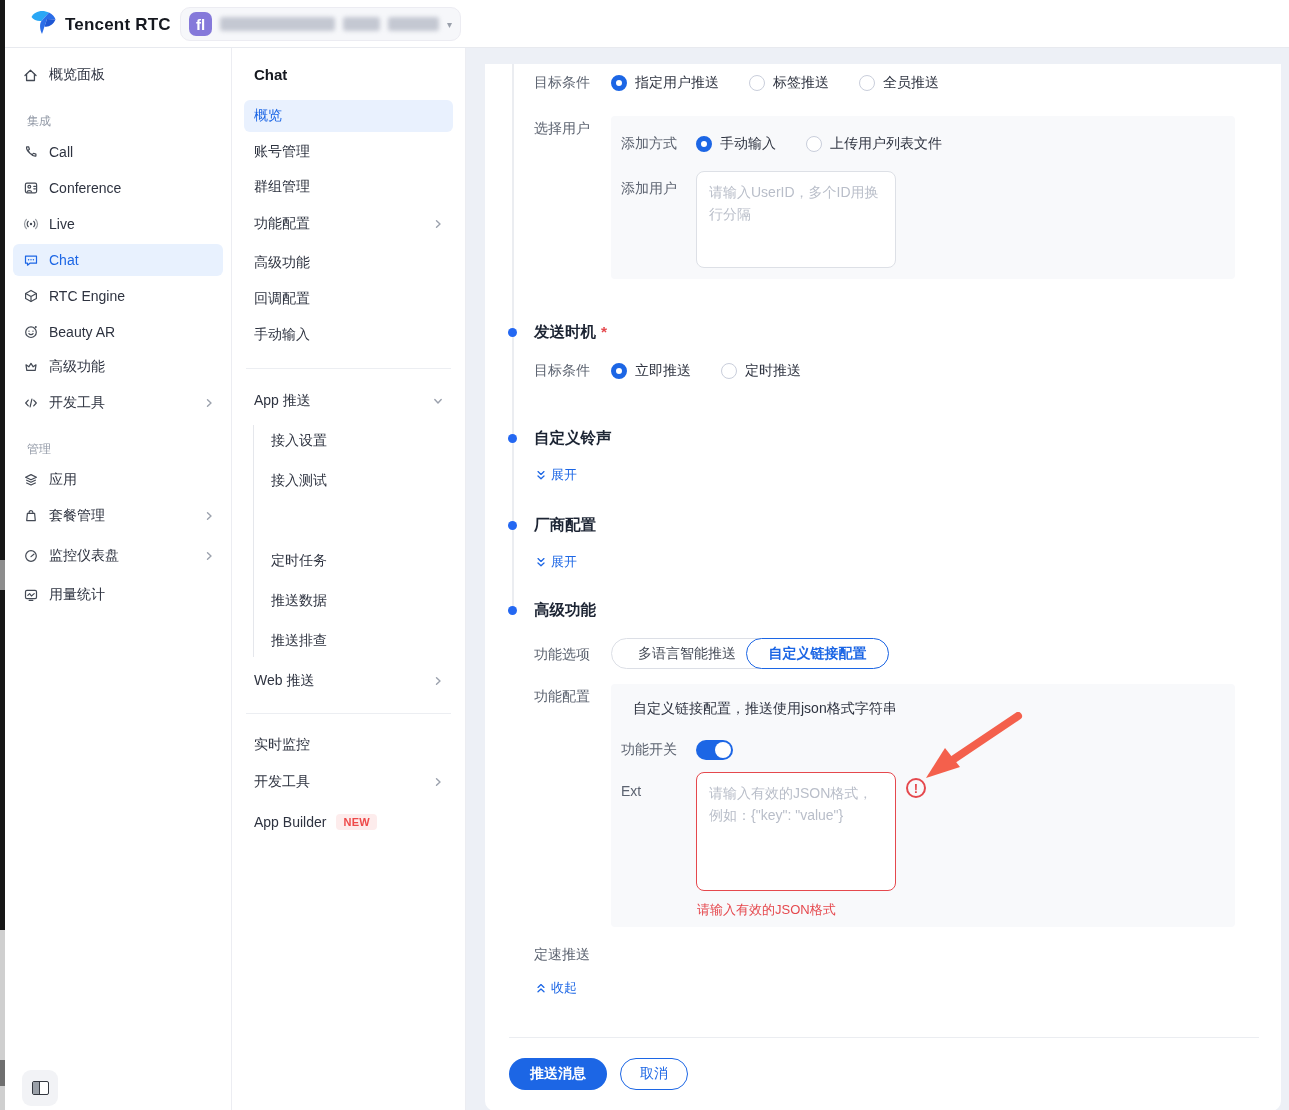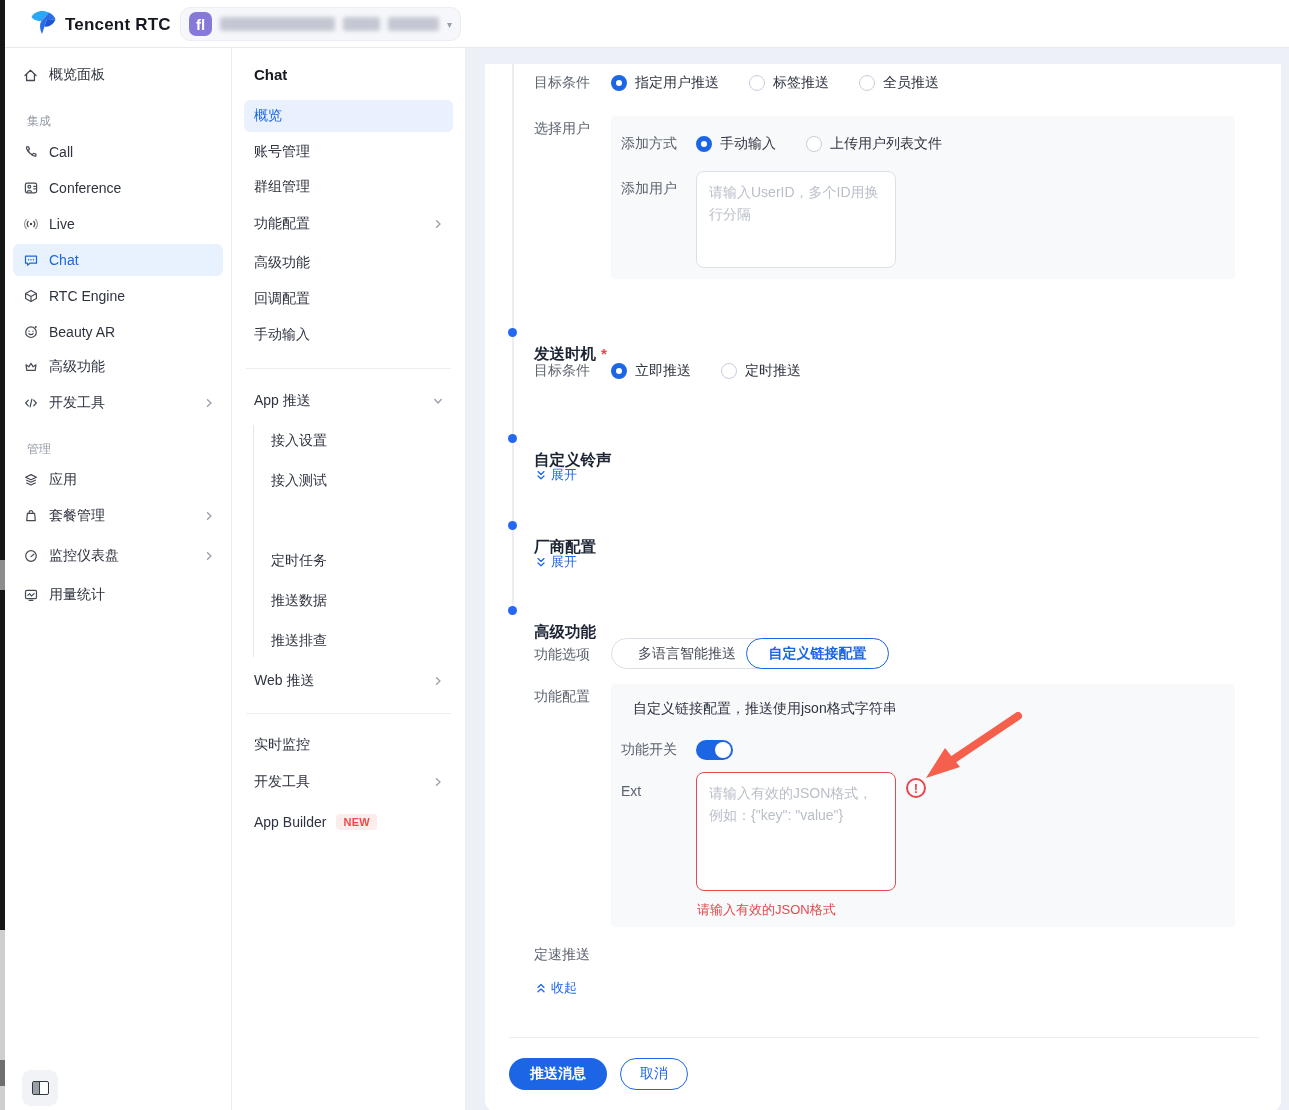--- a/index.html
+++ b/index.html
@@ -50,21 +50,21 @@
   .badge-new { margin-left:10px; background:#fdecec; color:#ee4a4a; font-size:11px; font-weight:700;
     padding:2px 7px; border-radius:4px; letter-spacing:.3px; }
   
   .main { position:absolute; left:466px; top:48px; right:0; bottom:0; background:#edf0f6; }
   .card { position:absolute; left:19px; top:16px; width:796px; height:1047px; background:#fff;
     border-radius:0 0 10px 10px; }
   .tline { position:absolute; left:27px; top:0; width:2px; height:549px; background:#ebedf1; }
   .tdot { position:absolute; left:23px; width:9px; height:9px; border-radius:50%; background:#2468f2; }
   .frow { position:absolute; display:flex; align-items:center; }
   .flabel { width:77px; flex:0 0 77px; color:#5c6370; }
-  .heading { position:absolute; left:49px; font-size:15.5px; font-weight:700; color:#1c2433;margin-top:22px; }
+  .heading { position:absolute; left:49px; font-size:15.5px; font-weight:700; color:#1c2433; }
   .req { color:#e5484d; margin-left:5px; font-weight:700; }
   .radio { width:16px; height:16px; border-radius:50%; background:#fff; border:1px solid #c9cedb; flex:0 0 16px; cursor:pointer; }
   .radio.on { border:5px solid #1c66e5; }
   .rgroup { display:flex; align-items:center; gap:8px; margin-right:30px; cursor:pointer; }
   .rlabel { color:#2e3340; }
   .panel { position:absolute; left:126px; width:624px; background:#f8f9fb; border-radius:4px; }
   .prow { position:absolute; display:flex; align-items:center; }
   .plabel { width:75px; flex:0 0 75px; color:#5c6370; }
   .ta { background:#fff; border:1px solid #dde0e6; border-radius:8px; width:200px; resize:none;
     padding:10px 12px; font-family:inherit; font-size:14px; line-height:1.55; color:#2e3340; }

